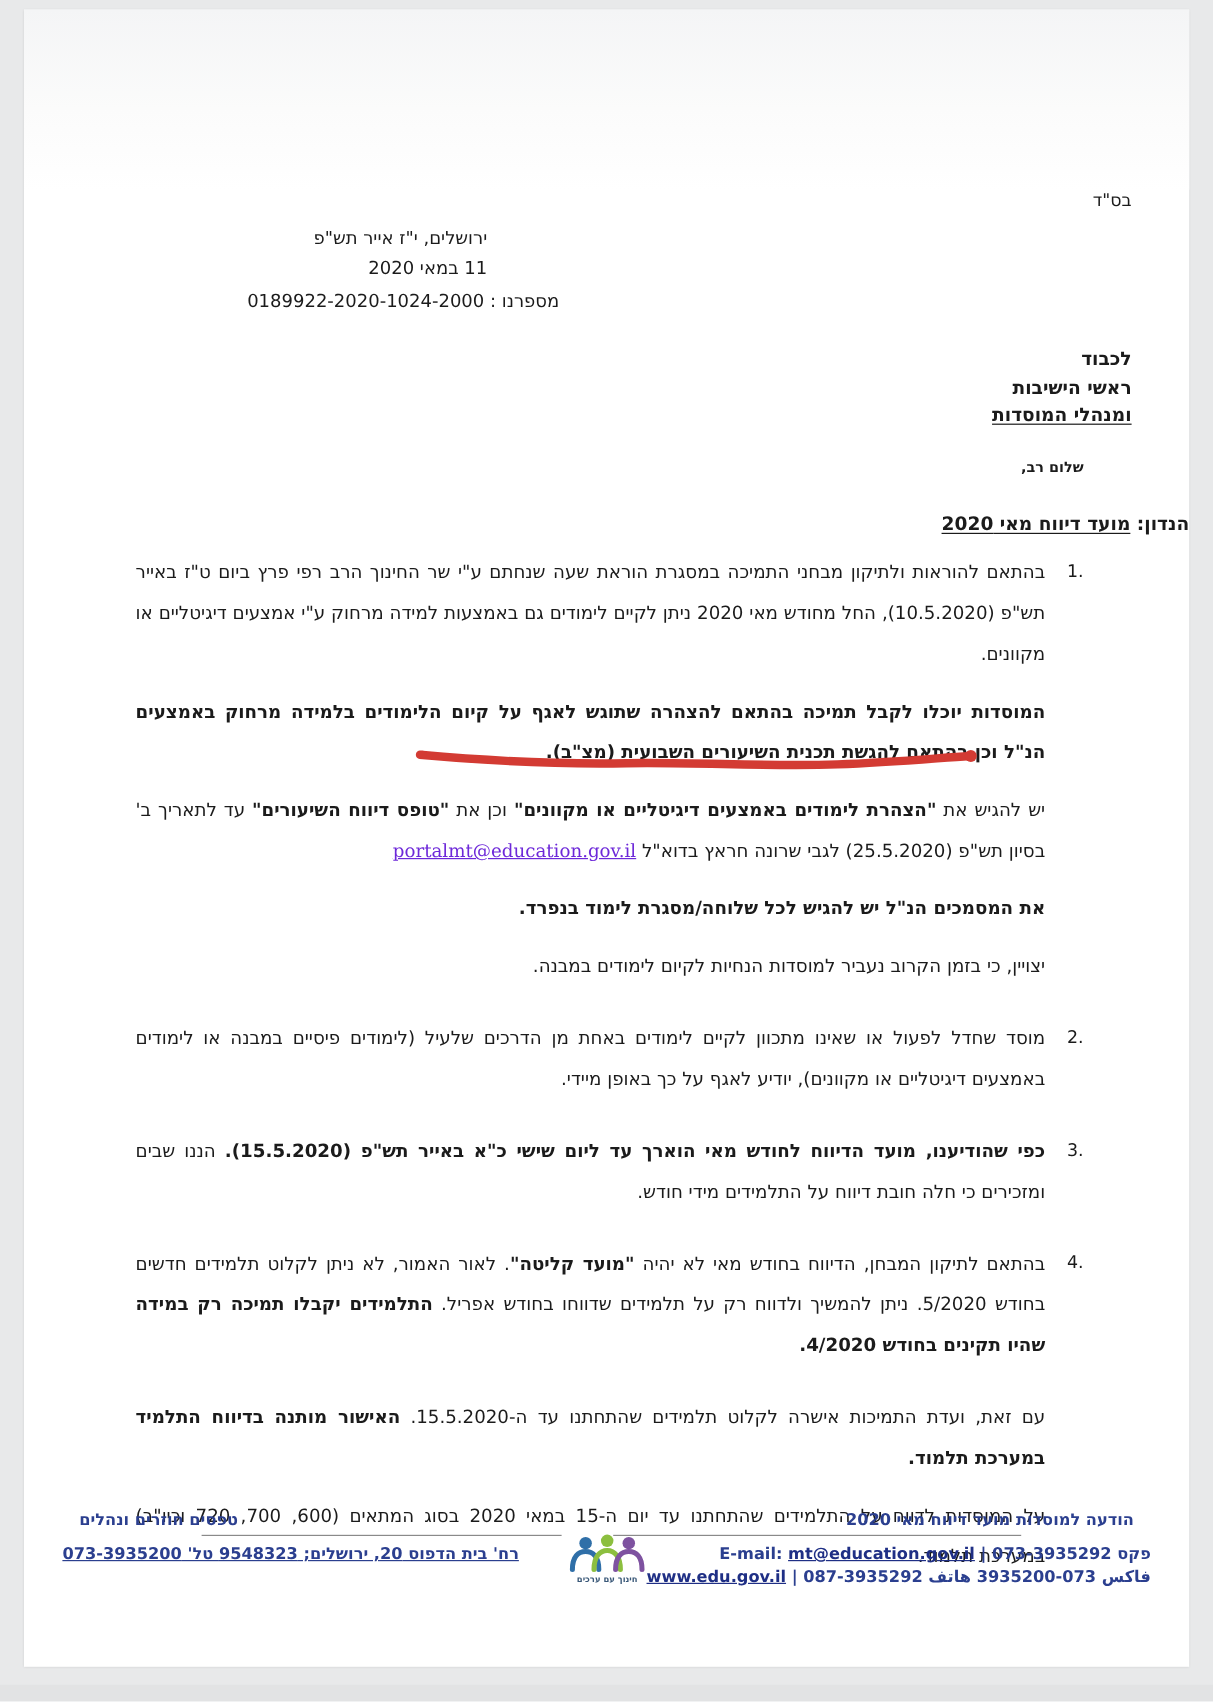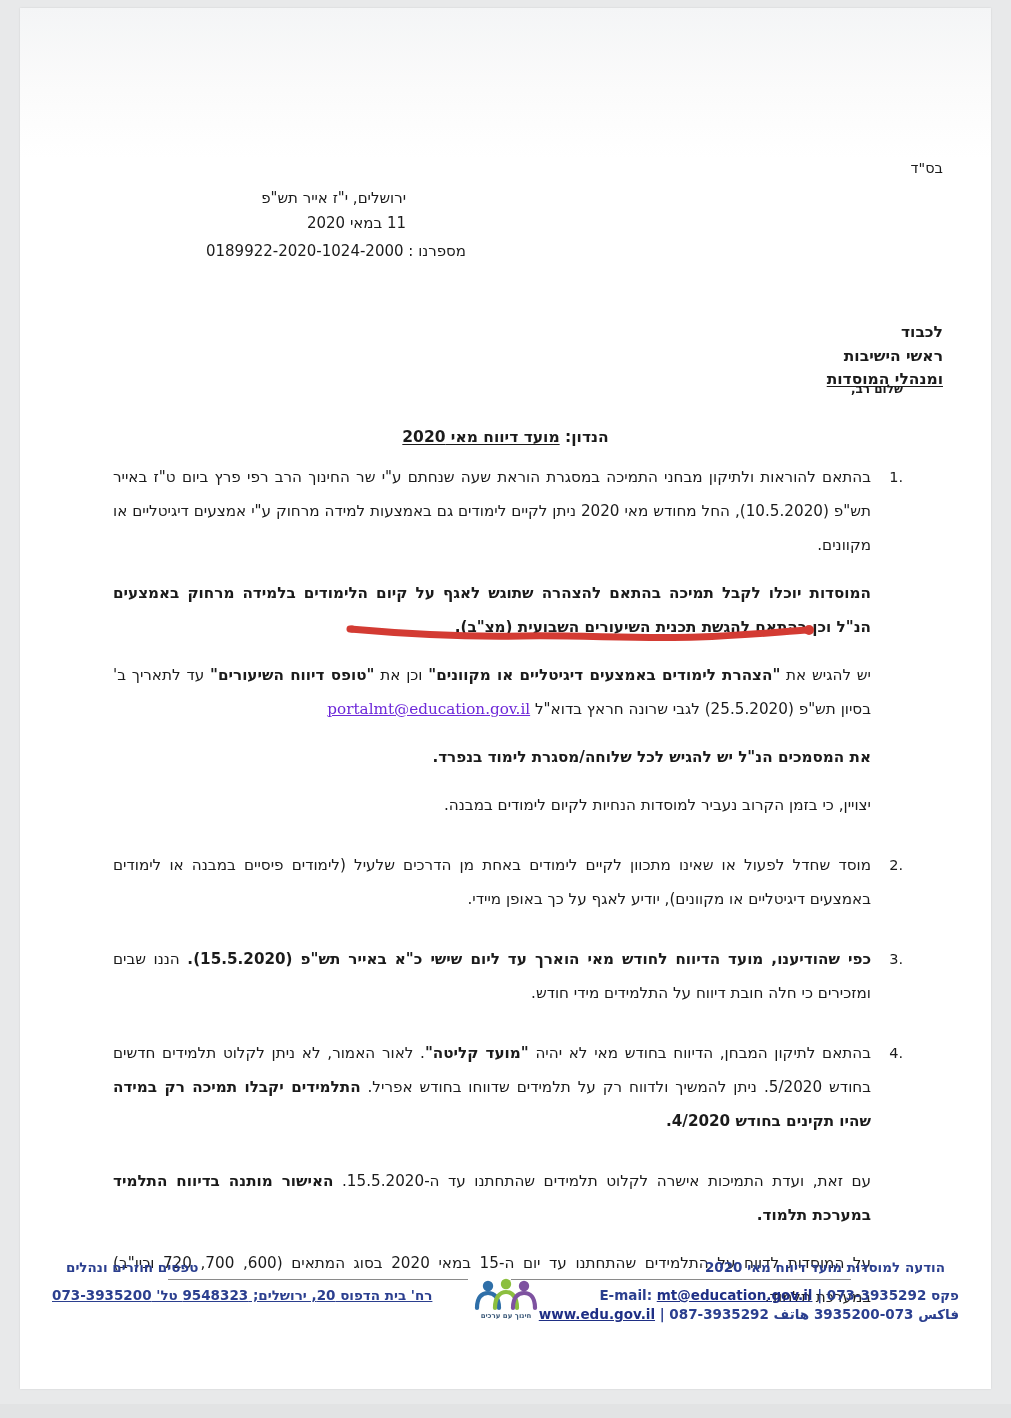--- a/index.html
+++ b/index.html
@@ -95,38 +95,36 @@
 
   
   .addressee {
     position: absolute;
     top: 280px;
     right: 48px;
     text-align: right;
     font-size: 15.5px;
     font-weight: bold;
     line-height: 23.5px;
-    margin-top: 33px;
   }
   .addressee .u { text-decoration: underline; text-underline-offset: 2px; }
 
   .greeting {
     position: absolute;
     top: 374px;
     right: 88px;
     font-size: 12px;
     font-weight: bold;
   }
 
   
   .subject {
     position: absolute;
     top: 420px;
     left: 0; right: 0;
-    text-align: center;
     font-size: 15.5px;
     font-weight: bold;
   }
   .subject .u { text-decoration: underline; text-underline-offset: 2px; }
 
   
   .body-area {
     position: absolute;
     top: 452px;
     right: 88px;

